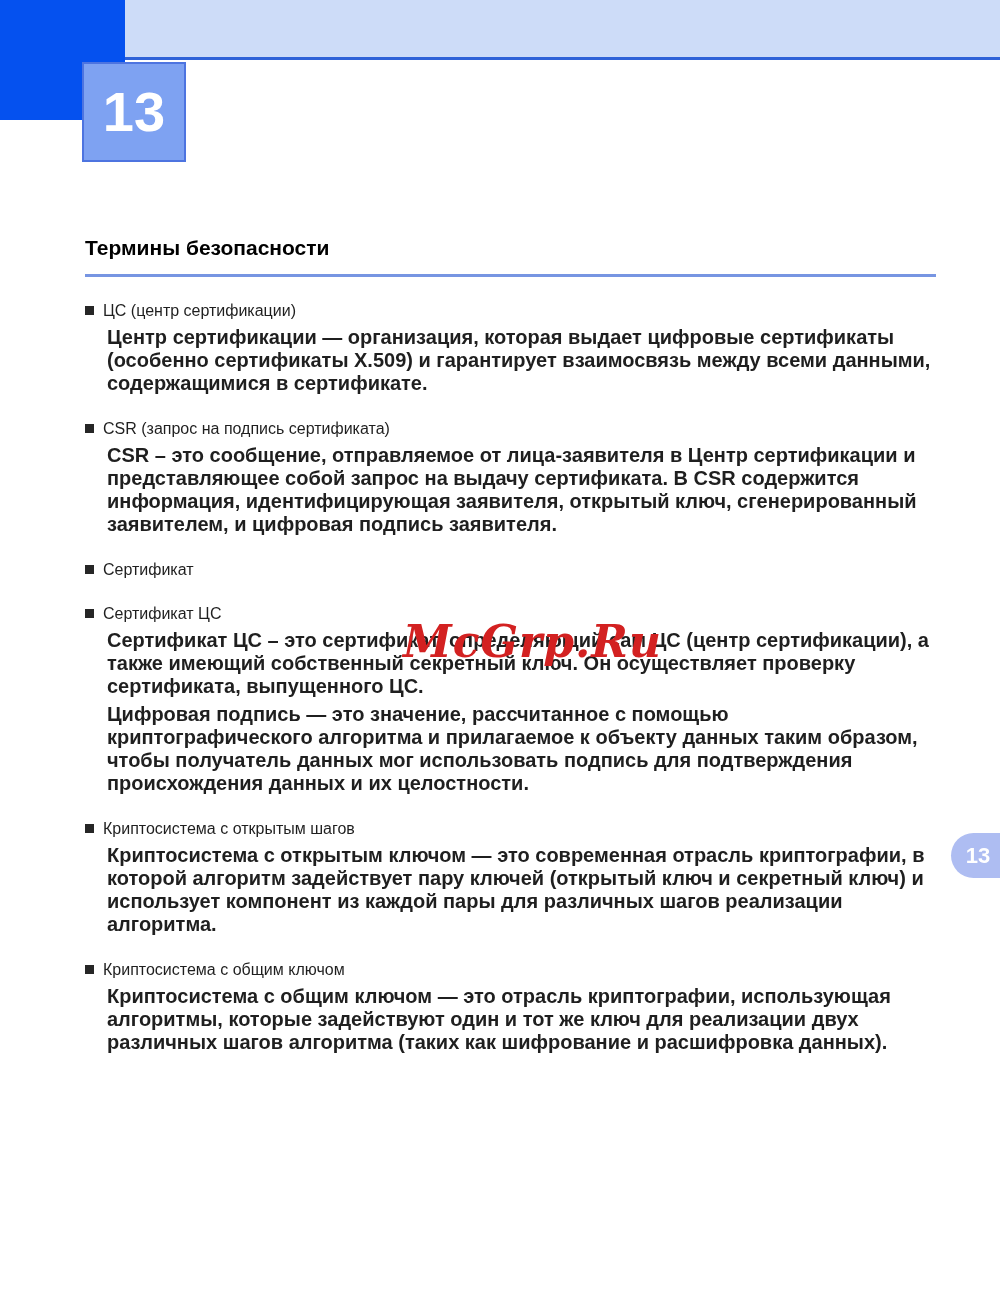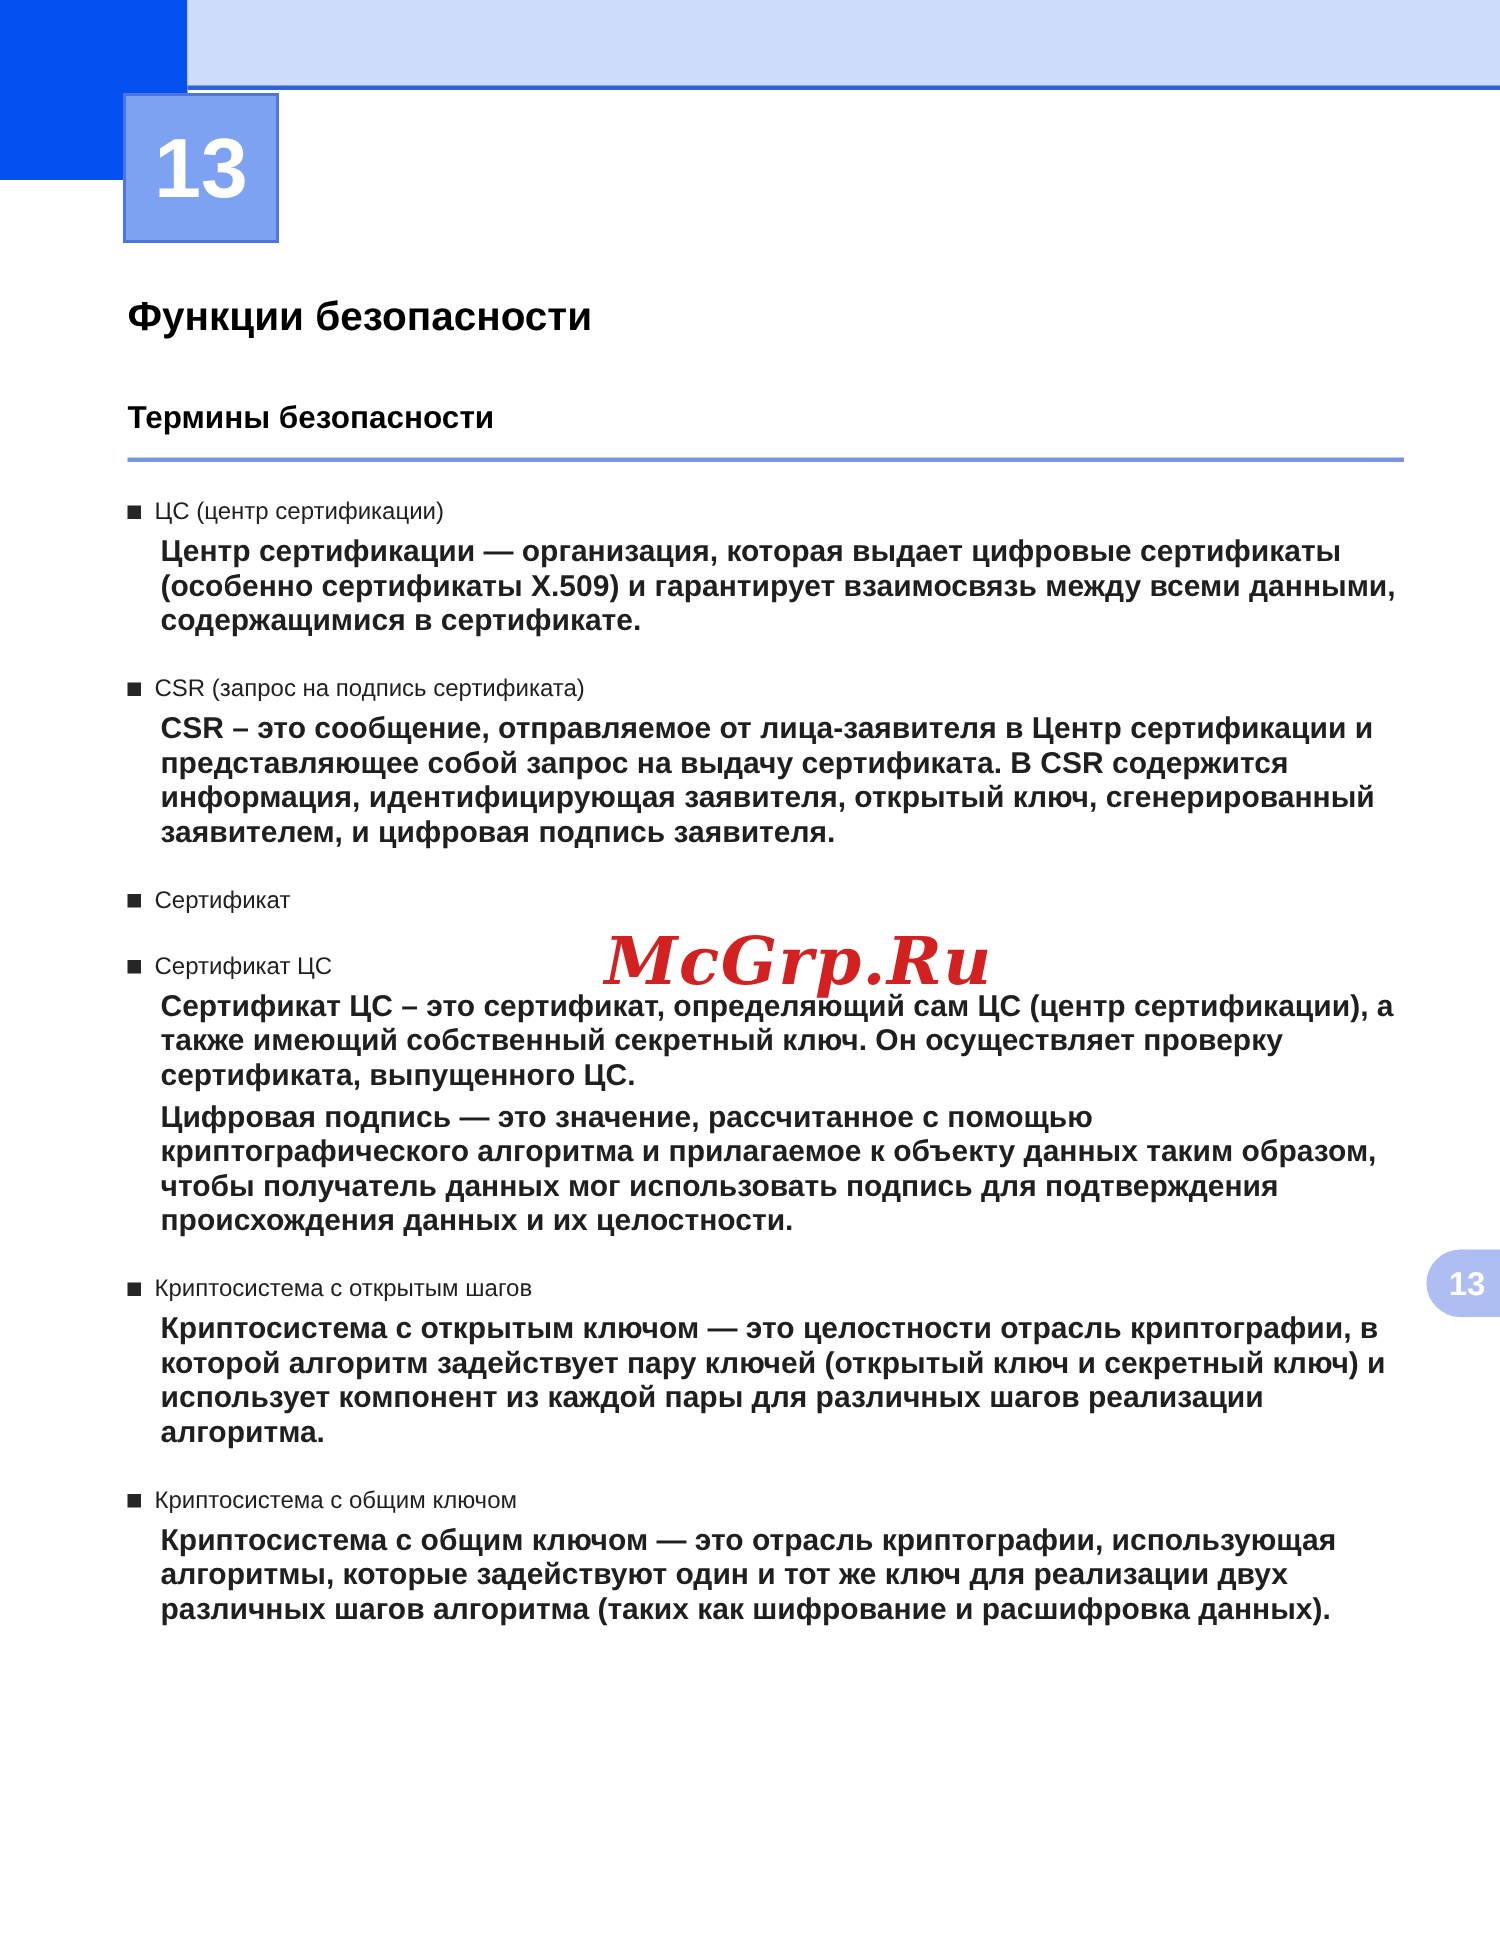--- a/index.html
+++ b/index.html
@@ -136,21 +136,20 @@
 
   <div class="corner-rect"></div>
   <div class="top-banner"></div>
 
   <div class="chapter-box">
     <span class="num">13</span>
   </div>
 
 
   <div class="content">
-    <div class="h1">Функции безопасности</div>
     <div class="h2">Термины безопасности</div>
 
     <div class="terms-list">
   <div>
     <div class="term-row">
       <span class="bullet-square"></span>
       <span>ЦС (центр сертификации)</span>
     </div>
     <div class="term-desc">Центр сертификации — организация, которая выдает цифровые сертификаты (особенно сертификаты X.509) и гарантирует взаимосвязь между всеми данными, содержащимися в сертификате.</div>
   </div>
@@ -180,21 +179,21 @@
 
   <div>
     <div class="term-desc">Цифровая подпись — это значение, рассчитанное с помощью криптографического алгоритма и прилагаемое к объекту данных таким образом, чтобы получатель данных мог использовать подпись для подтверждения происхождения данных и их целостности.</div>
   </div>
 
   <div>
     <div class="term-row">
       <span class="bullet-square"></span>
       <span>Криптосистема с открытым шагов</span>
     </div>
-    <div class="term-desc">Криптосистема с открытым ключом — это целостности отрасль криптографии, в которой алгоритм задействует пару ключей (открытый ключ и секретный ключ) и использует компонент из каждой пары для различных шагов реализации алгоритма.</div>
+    <div class="term-desc">Криптосистема с открытым ключом — это современная отрасль криптографии, в которой алгоритм задействует пару ключей (открытый ключ и секретный ключ) и использует компонент из каждой пары для различных шагов реализации алгоритма.</div>
   </div>
 
   <div>
     <div class="term-row">
       <span class="bullet-square"></span>
       <span>Криптосистема с общим ключом</span>
     </div>
     <div class="term-desc">Криптосистема с общим ключом — это отрасль криптографии, использующая алгоритмы, которые задействуют один и тот же ключ для реализации двух различных шагов алгоритма (таких как шифрование и расшифровка данных).</div>
   </div>
 </div>

